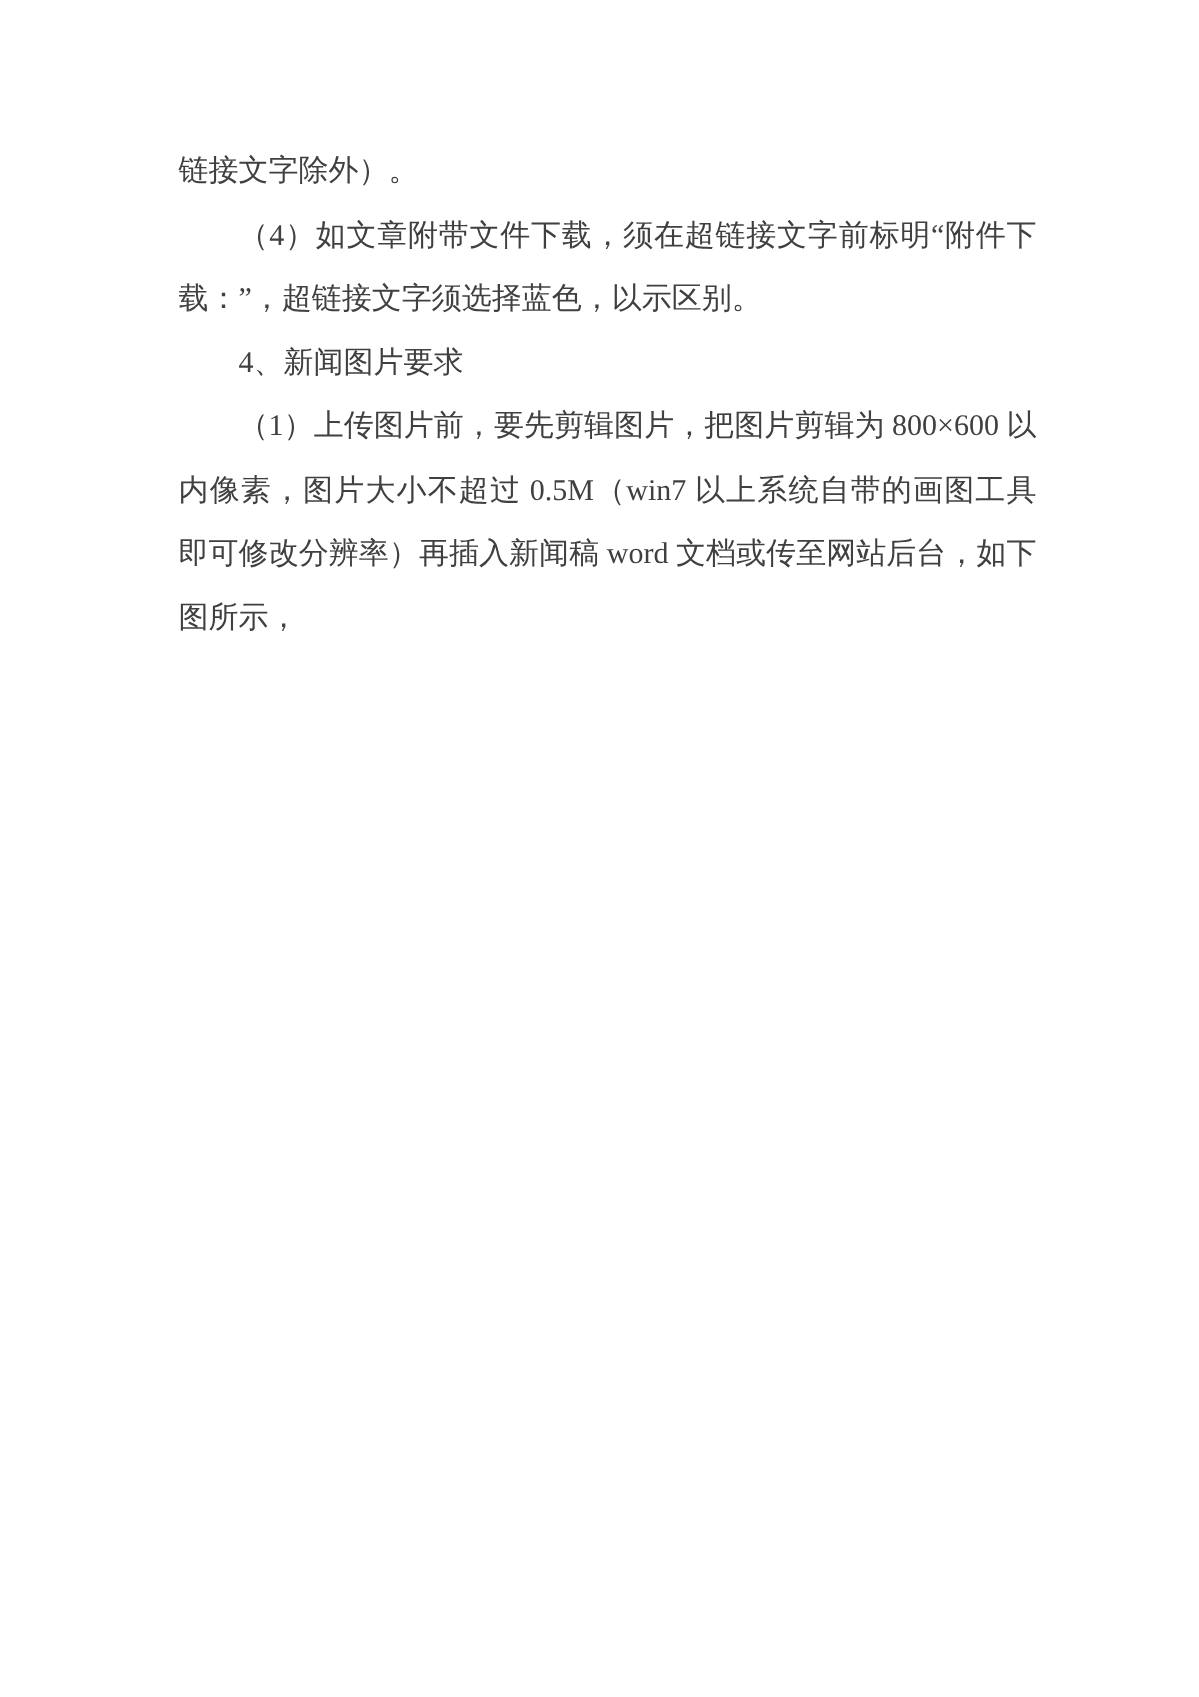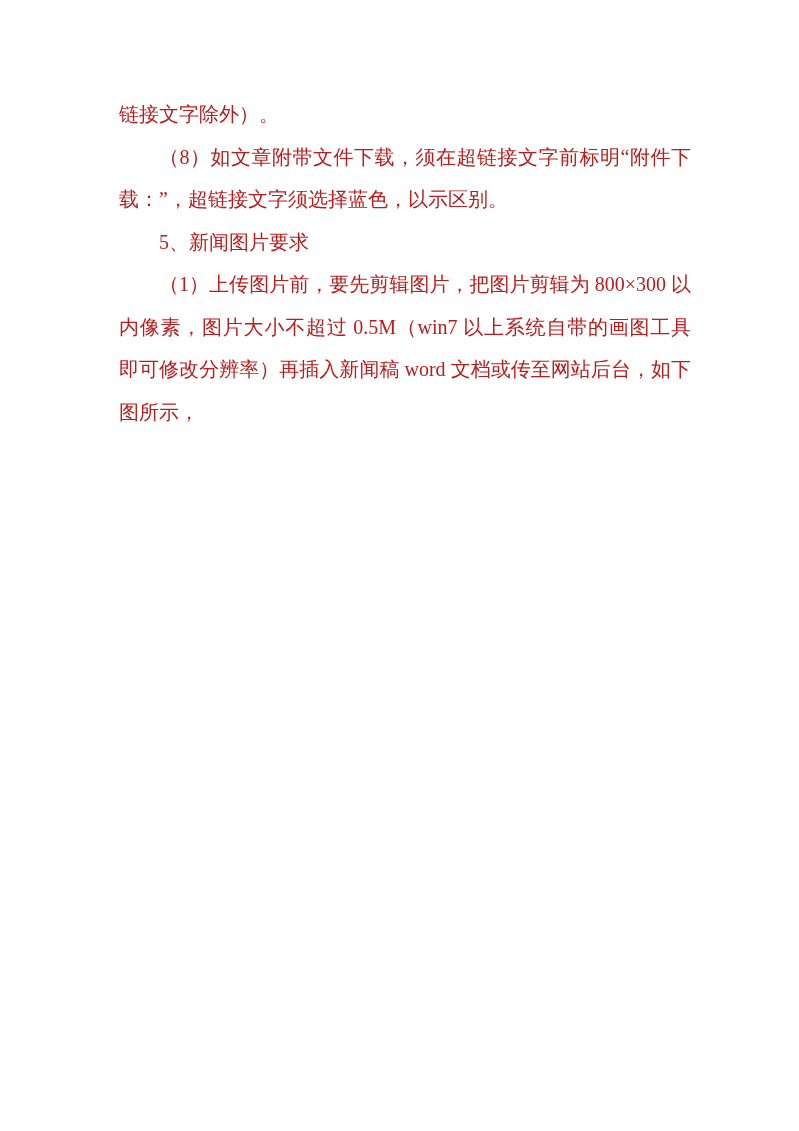--- a/index.html
+++ b/index.html
@@ -22,34 +22,34 @@
     position: absolute;
     left: 119px;
     top: 93px;
     width: 572px;
   }
 
   .para {
     font-family: "Liberation Serif", "DejaVu Serif", serif;
     font-size: 20px;
     line-height: 42.5px;
-    color: #b91c1c;
+    color: #404040;
     text-align: justify;
     text-indent: 2em;
     word-break: break-all;
     font-weight: 400;
   }
 
   .para.no-indent {
     text-indent: 0;
   }
 </style>
 </head>
 <body>
 
 <div class="page">
   <div class="doc-body">
     <p class="para no-indent">链接文字除外）。</p>
-    <p class="para">（8）如文章附带文件下载，须在超链接文字前标明“附件下载：”，超链接文字须选择蓝色，以示区别。</p>
-    <p class="para">5、新闻图片要求</p>
-    <p class="para">（1）上传图片前，要先剪辑图片，把图片剪辑为 800×300 以内像素，图片大小不超过 0.5M（win7 以上系统自带的画图工具即可修改分辨率）再插入新闻稿 word 文档或传至网站后台，如下图所示，</p>
+    <p class="para">（4）如文章附带文件下载，须在超链接文字前标明“附件下载：”，超链接文字须选择蓝色，以示区别。</p>
+    <p class="para">4、新闻图片要求</p>
+    <p class="para">（1）上传图片前，要先剪辑图片，把图片剪辑为 800×600 以内像素，图片大小不超过 0.5M（win7 以上系统自带的画图工具即可修改分辨率）再插入新闻稿 word 文档或传至网站后台，如下图所示，</p>
   </div>
 </div>
 
 </body></html>

